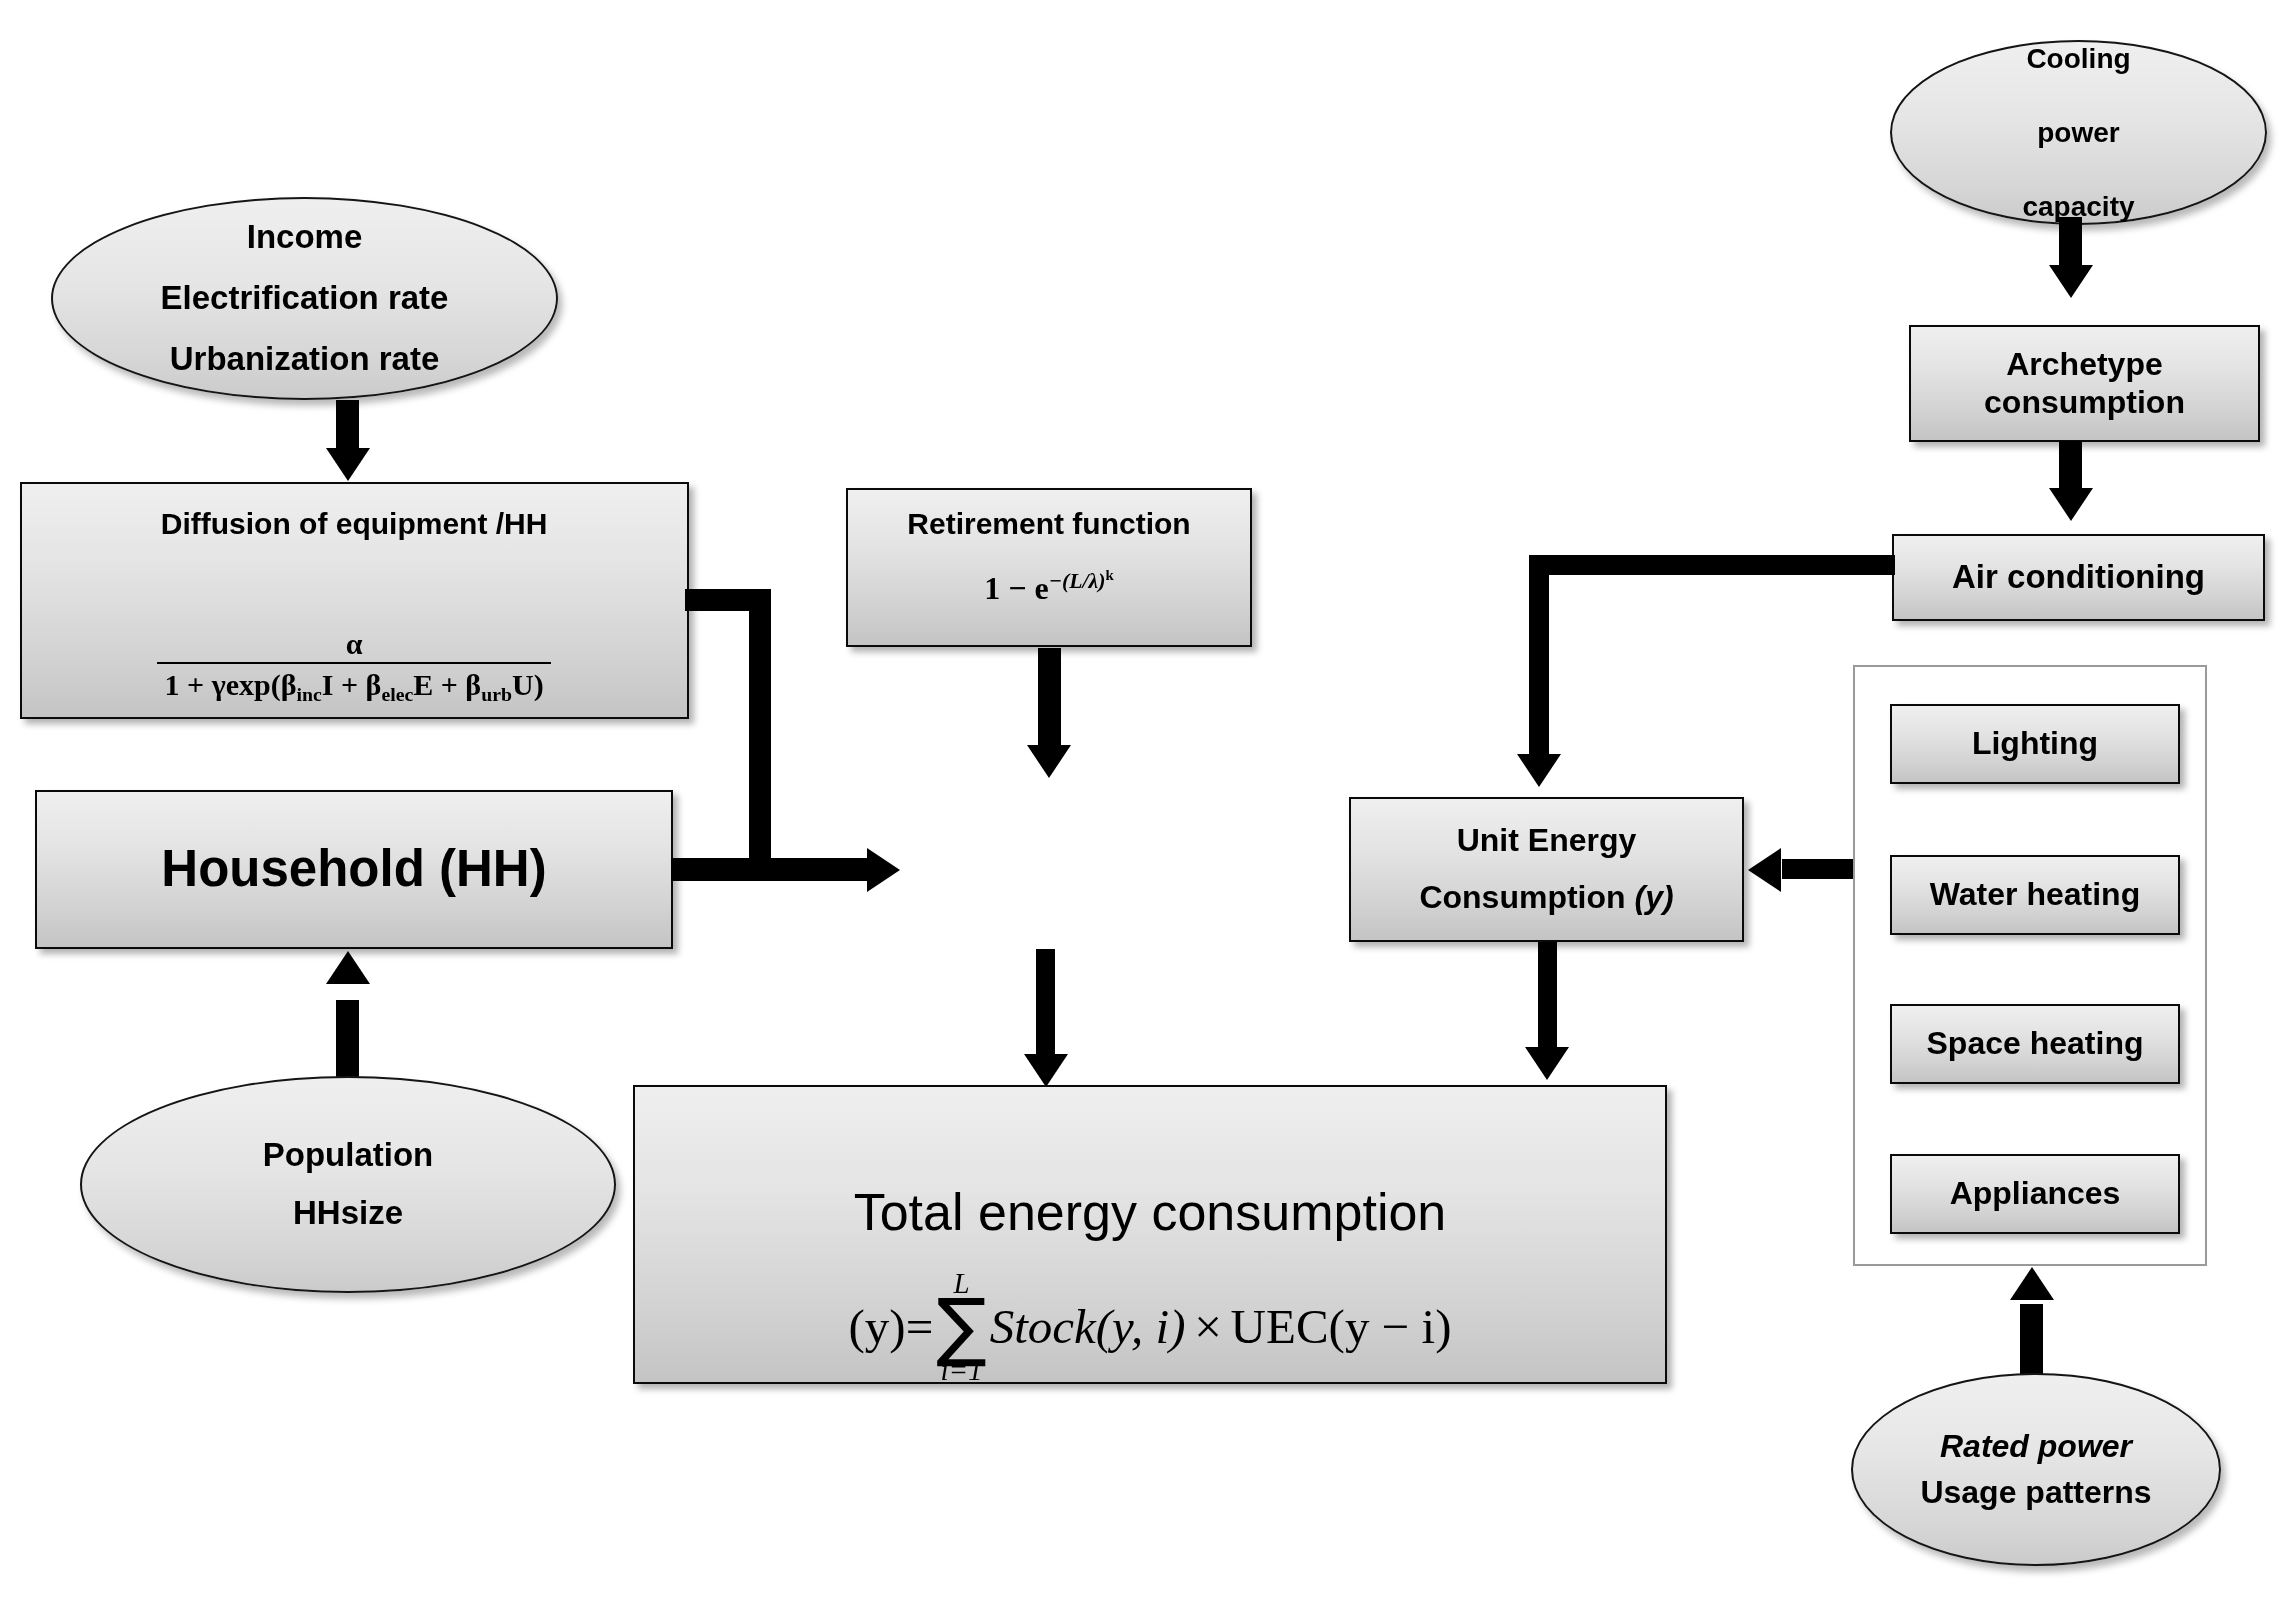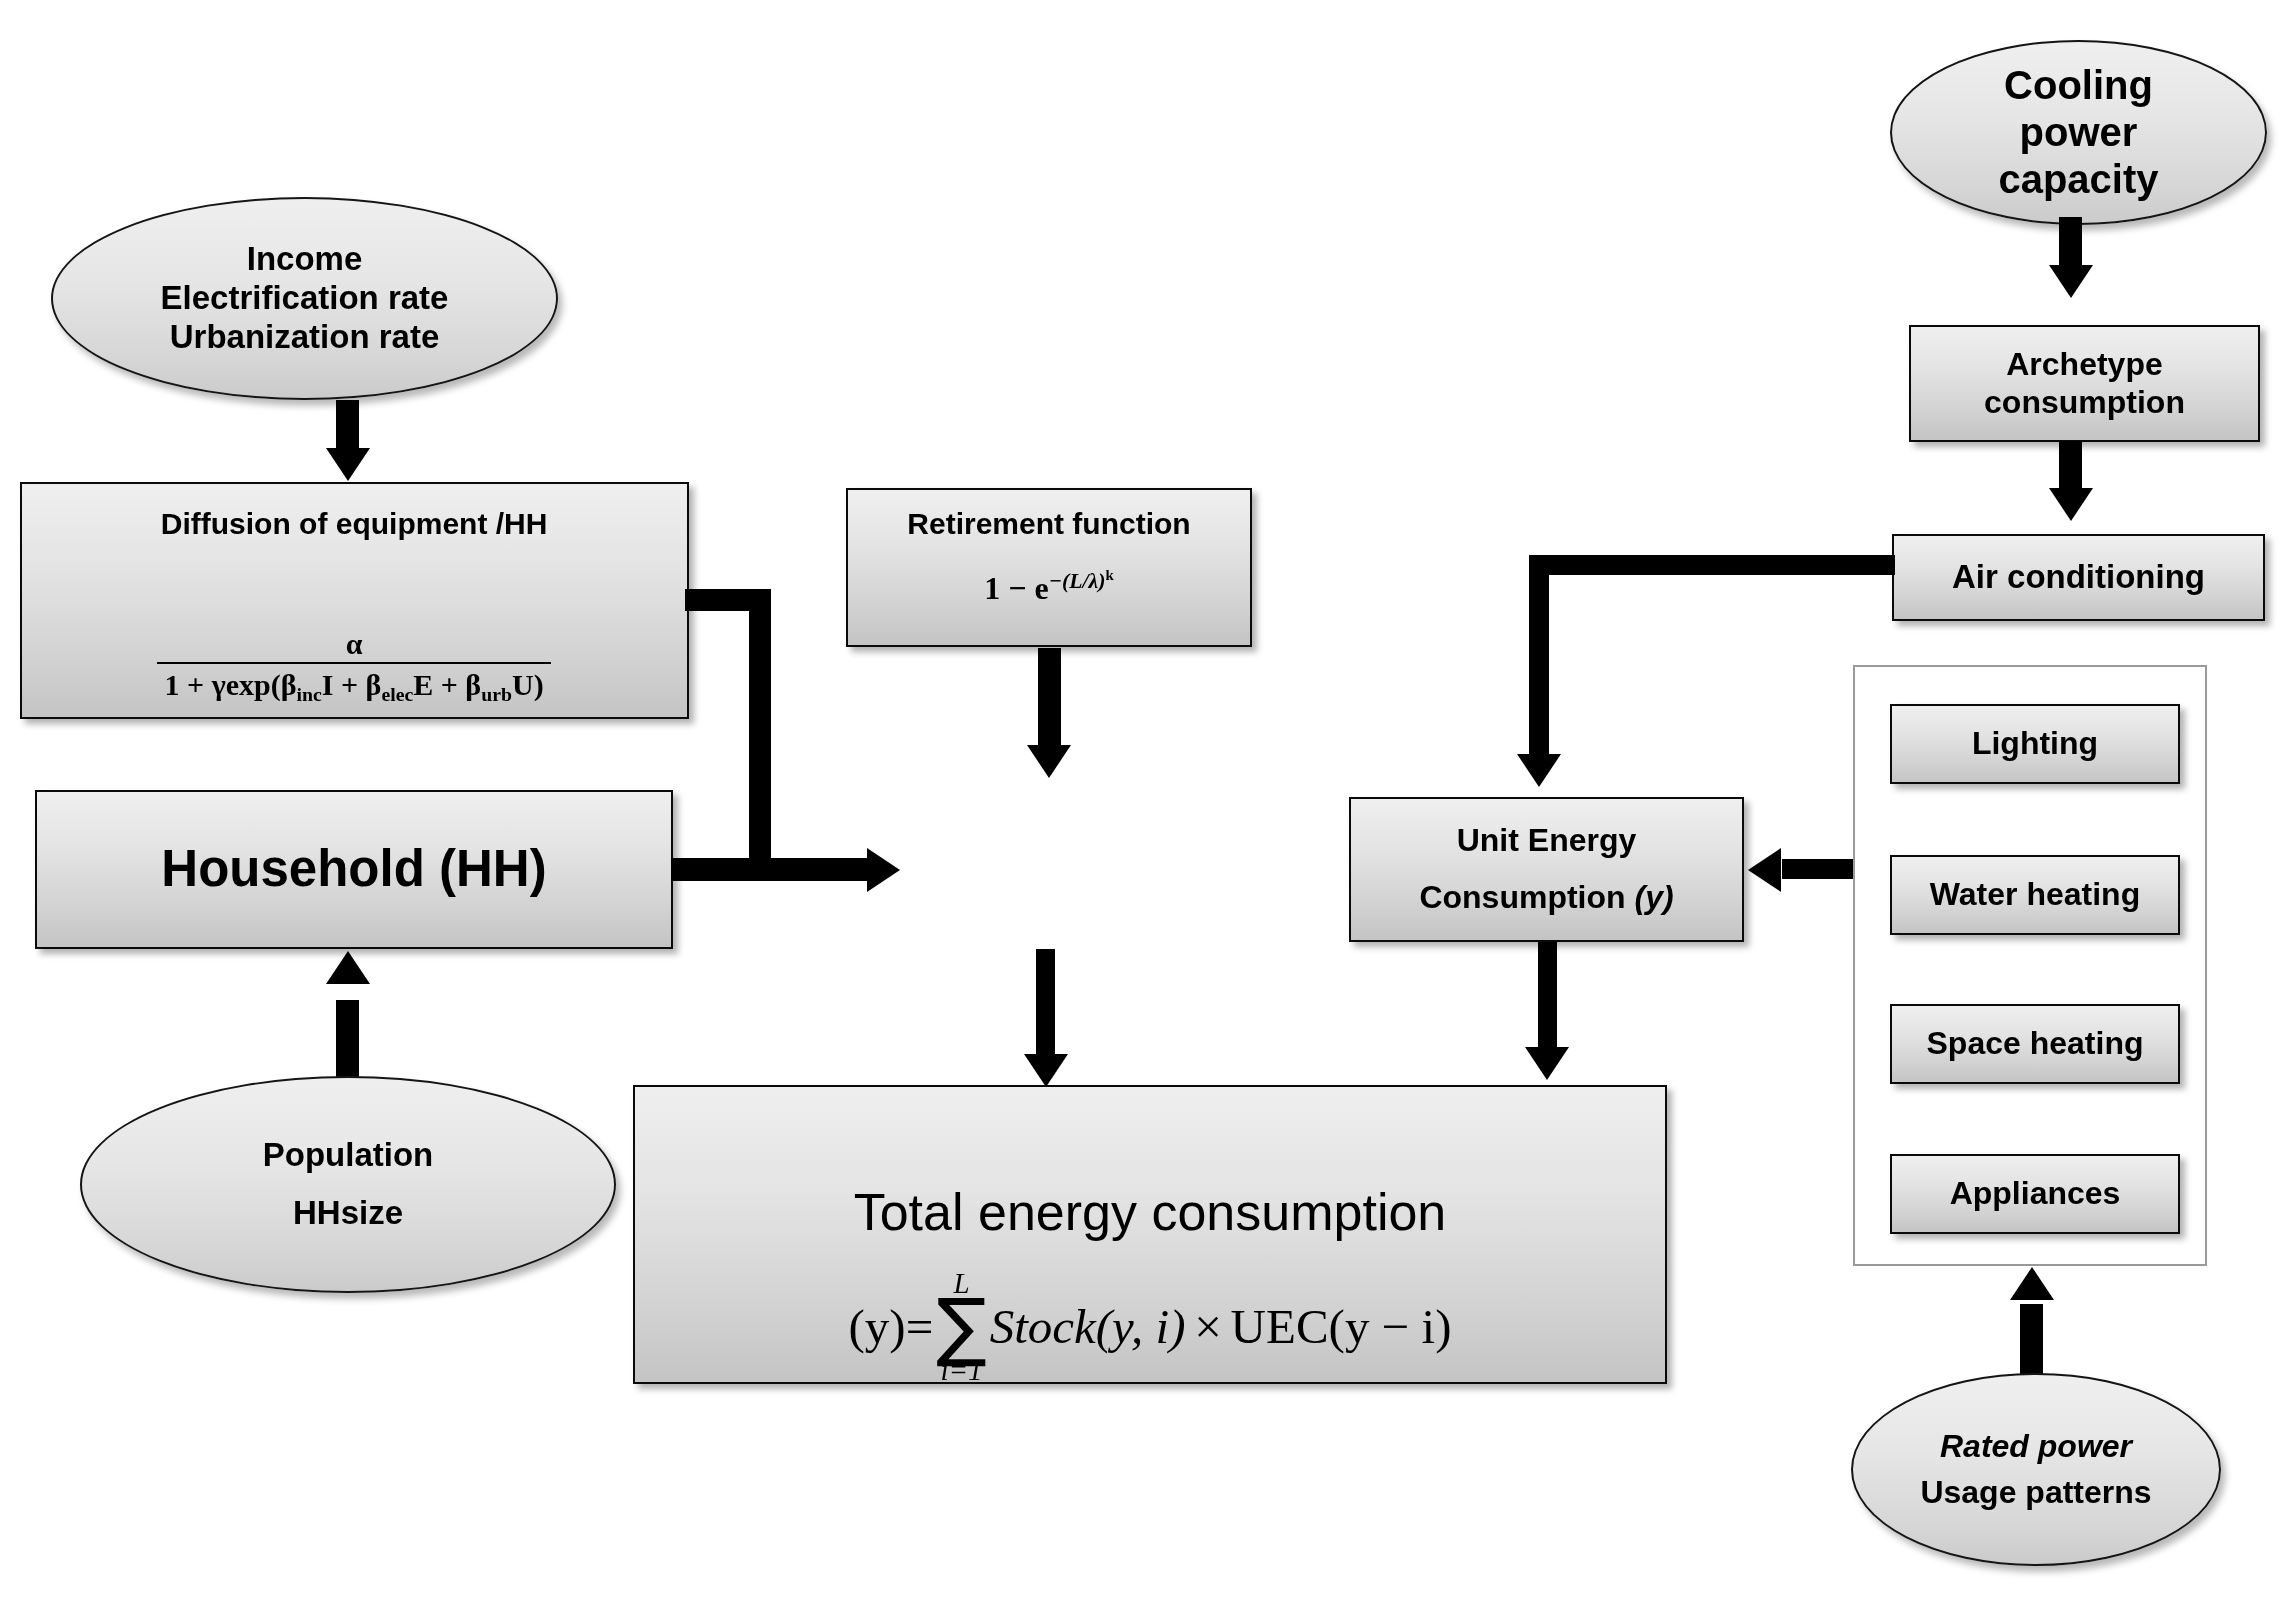--- a/index.html
+++ b/index.html
@@ -48,21 +48,21 @@
   .bigsum{display:inline-flex;flex-direction:column;align-items:center;
           font-family:"DejaVu Sans", sans-serif;font-weight:normal;line-height:.8;}
   .bigsum .lim{font-size:29px;font-style:italic;font-family:"Liberation Serif",serif;}
   .bigsum .sig{font-size:75px;line-height:.85;}
 </style>
 </head>
 <body>
 
 <div id="stage">
 
-  <div class="node ellipse" style="left:51px;top:197px;width:507px;height:203px;font-size:33px;">
+  <div class="node ellipse" style="left:51px;top:197px;width:507px;height:203px;font-size:33px;gap:22px;">
     <span class="ln">Income</span>
     <span class="ln">Electrification rate</span>
     <span class="ln">Urbanization rate</span>
   </div>
 
   <div class="seg" style="left:336px;top:400px;width:23px;height:51px;"></div>
   <div class="arrowhead ah-down" style="left:326px;top:448px;"></div>
 
   <div class="node rect" style="left:19.6px;top:482px;width:669px;height:237px;font-size:30px;padding:11.6px 7.2px;justify-content:space-between;">
     <div style="margin-top:10px;">Diffusion of equipment /HH</div>
@@ -118,21 +118,21 @@
           <span class="sig">∑</span>
           <span class="lim">i=1</span>
         </span>
         <span class="it">Stock(y, i)</span>
         <span style="margin:0 5.8px;">×</span>
         <span>UEC(y − i)</span>
       </span>
     </div>
   </div>
 
-  <div class="node ellipse" style="left:1890px;top:40px;width:377px;height:185px;font-size:40px;">
+  <div class="node ellipse" style="left:1890px;top:40px;width:377px;height:185px;font-size:28px;justify-content:space-between;">
     <span class="ln">Cooling</span>
     <span class="ln">power</span>
     <span class="ln">capacity</span>
   </div>
 
   <div class="seg" style="left:2059px;top:217px;width:23px;height:52px;"></div>
   <div class="arrowhead ah-down" style="left:2049px;top:265px;"></div>
 
   <div class="node rect" style="left:1909px;top:325px;width:351px;height:117px;font-size:32px;">
     <span class="ln">Archetype</span>

